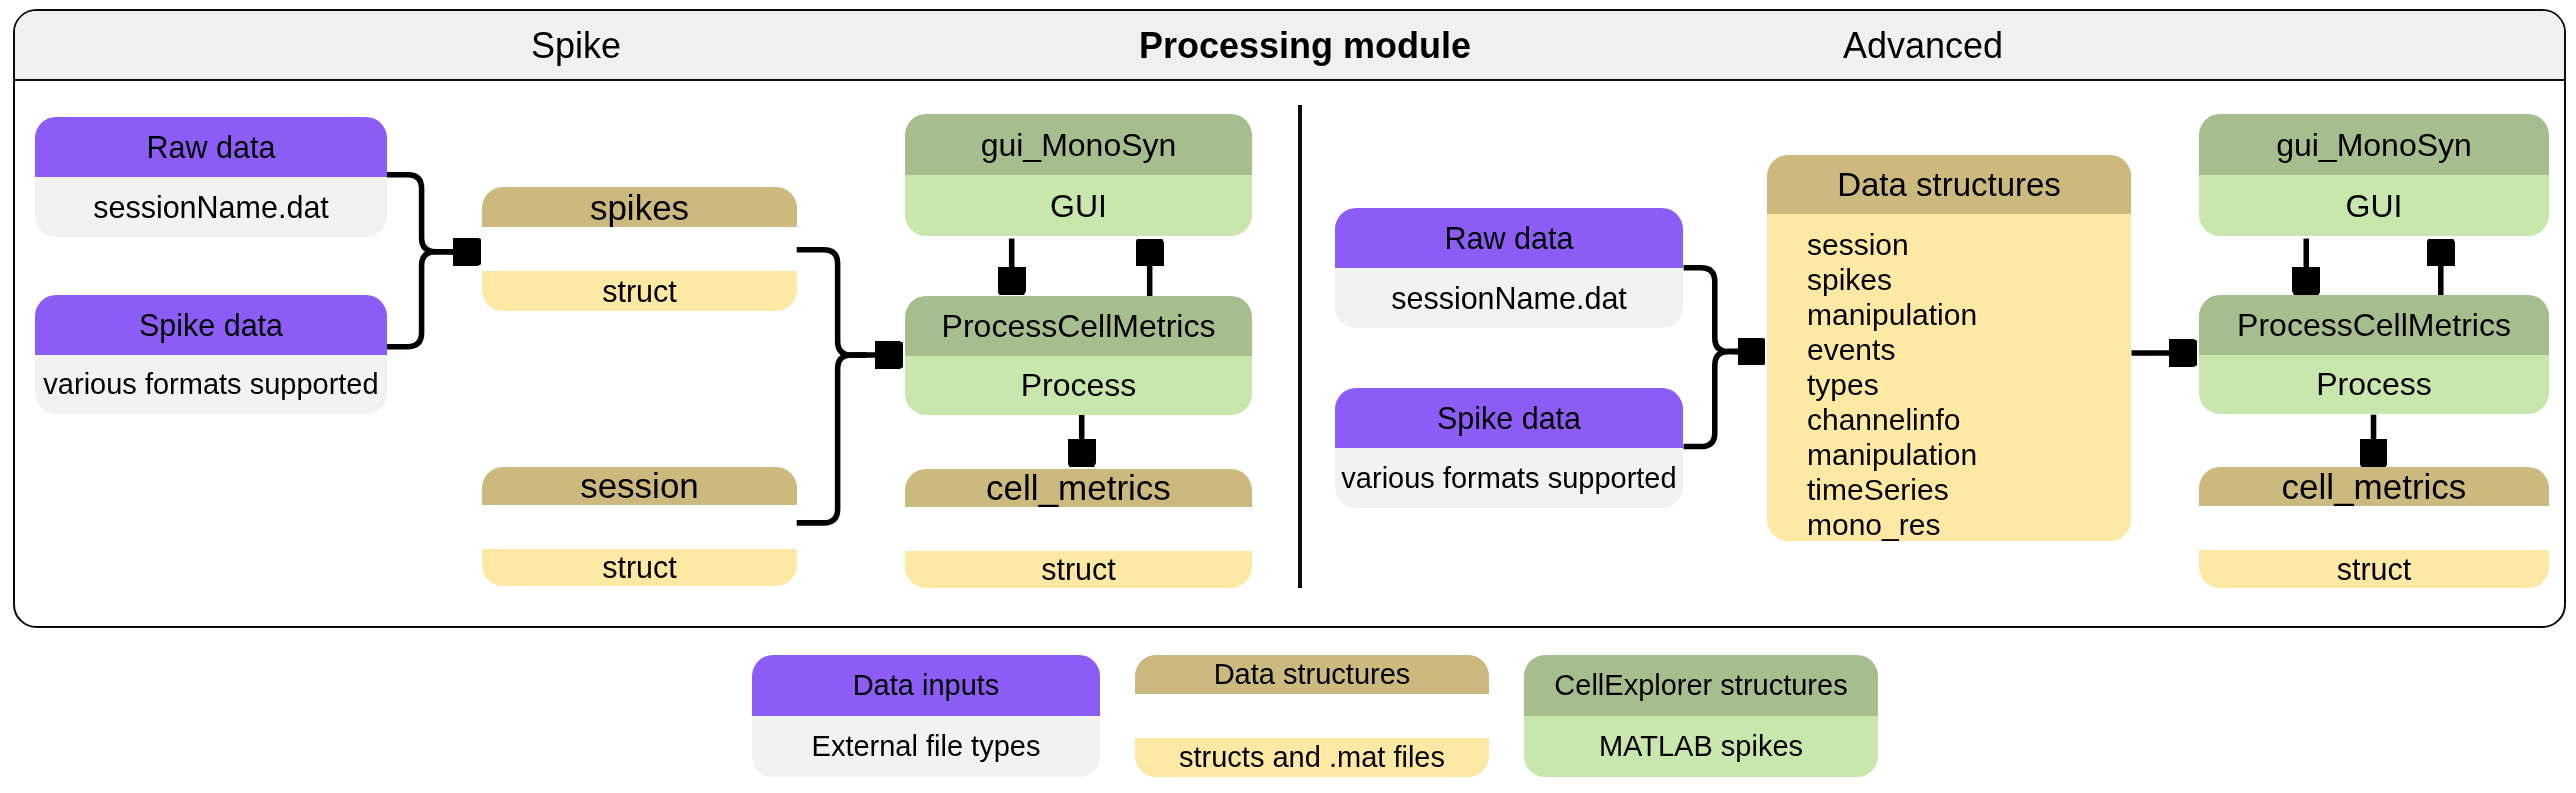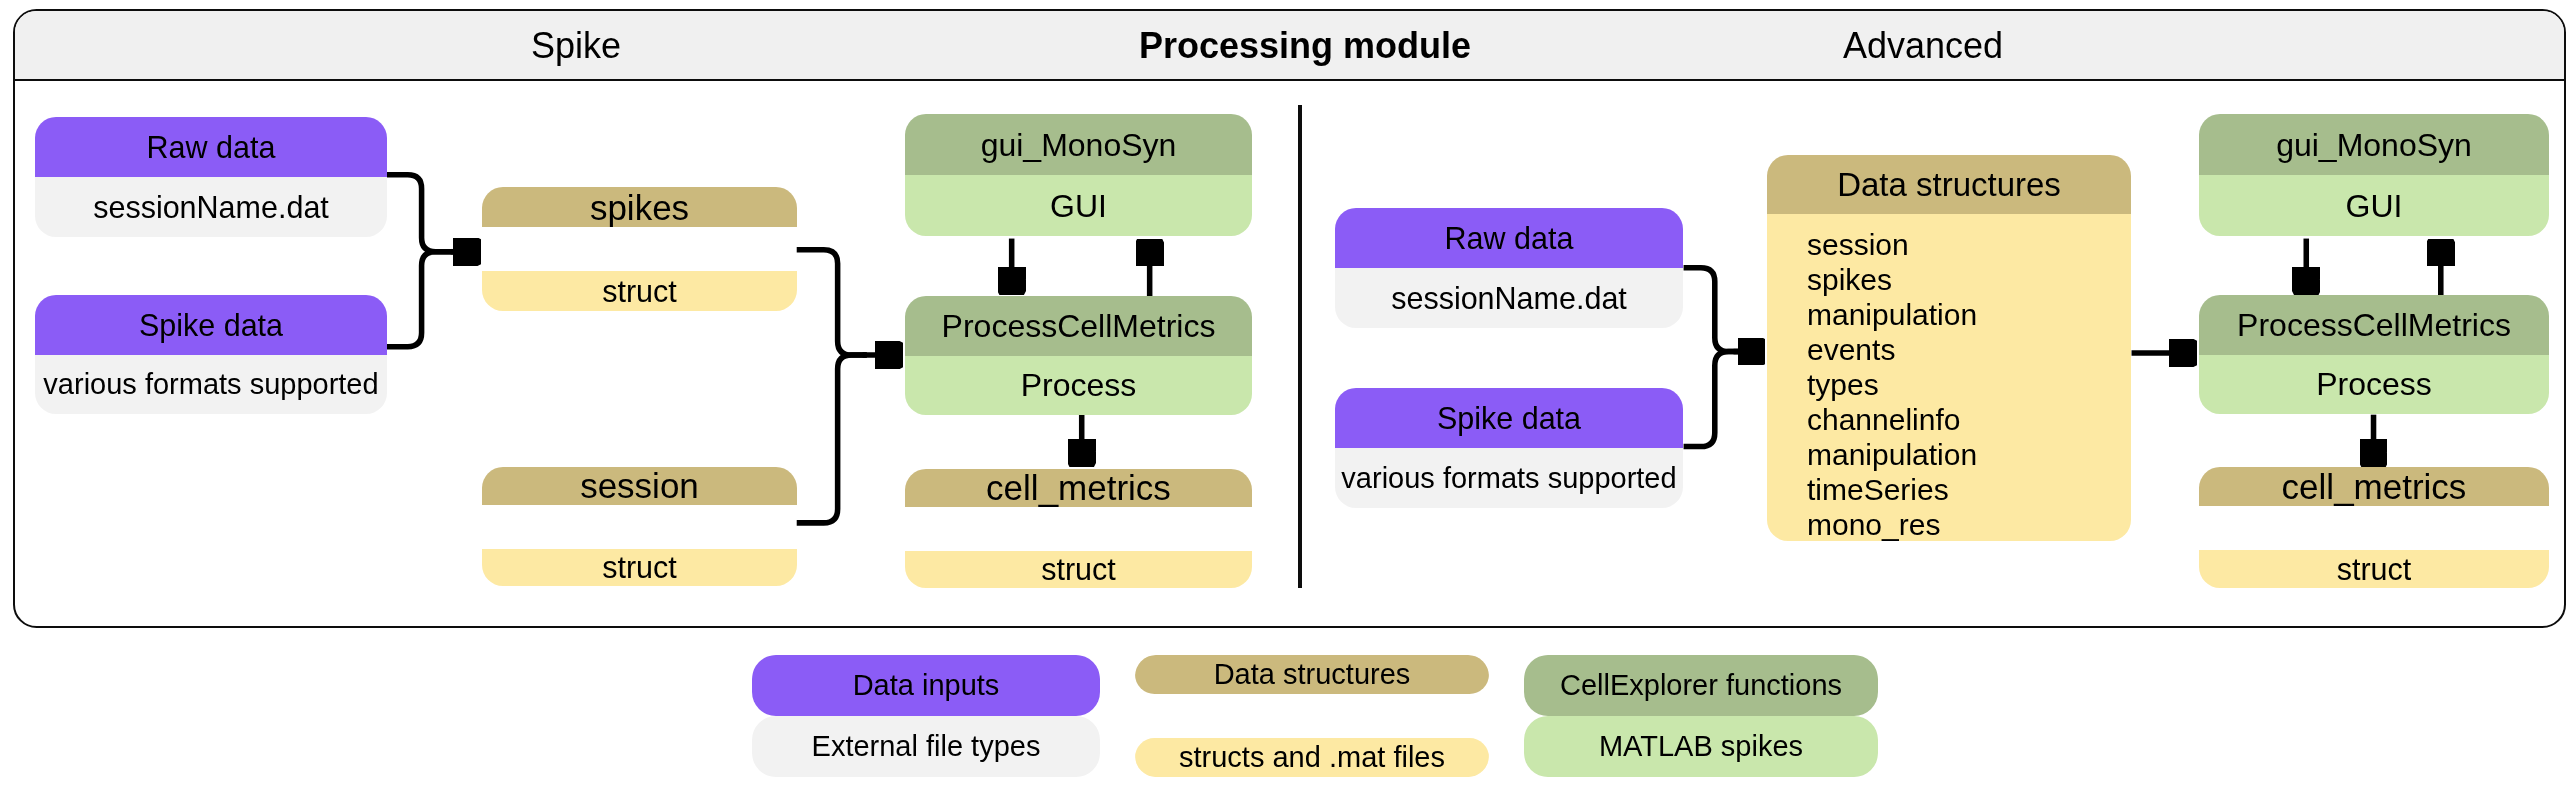--- a/index.html
+++ b/index.html
@@ -37,21 +37,21 @@
   .node .hd{font-size:30.5px;}
   .node .bd{font-size:30.5px;}
   .node.gray  .hd{background:#8b5cf6;}
   .node.gray  .bd{background:#f2f2f2;}
   .node.tan   .hd{background:#cbb97d;}
   .node.tan   .bd{background:#fde9a3;margin-top:44px;}
   .node.green .hd{background:#a6bd8d;}
   .node.green .bd{background:#c9e7ac;}
   .node.big-label .hd{font-size:35px;}
   .node.green .hd,.node.green .bd{font-size:32px;}
-  .node.legend .hd,.node.legend .bd{font-size:29px;border-radius:24px;}
+  .node.legend .hd,.node.legend .bd{font-size:29px;}
   
   .ds-node{
     position:absolute;display:flex;flex-direction:column;
     border-radius:21px;overflow:hidden;box-sizing:border-box;
   }
   .ds-node .hd{
     height:59px;flex:0 0 59px;background:#cbb97d;display:flex;align-items:center;justify-content:center;
     font-size:33px;white-space:nowrap;
   }
   .ds-node .bd{
@@ -172,18 +172,18 @@
 
   <div class="node gray legend" style="left:752px;top:655px;width:348px;height:122px">
     <div class="hd">Data inputs</div>
     <div class="bd">External file types</div>
   </div>
   <div class="node tan legend" style="left:1135px;top:655px;width:354px;height:122px">
     <div class="hd">Data structures</div>
     <div class="bd">structs and .mat files</div>
   </div>
   <div class="node green legend" style="left:1524px;top:655px;width:354px;height:122px">
-    <div class="hd">CellExplorer functions</div>
+    <div class="hd">CellExplorer structures</div>
     <div class="bd">MATLAB spikes</div>
   </div>
 
 </div>
 
 
 </body></html>

